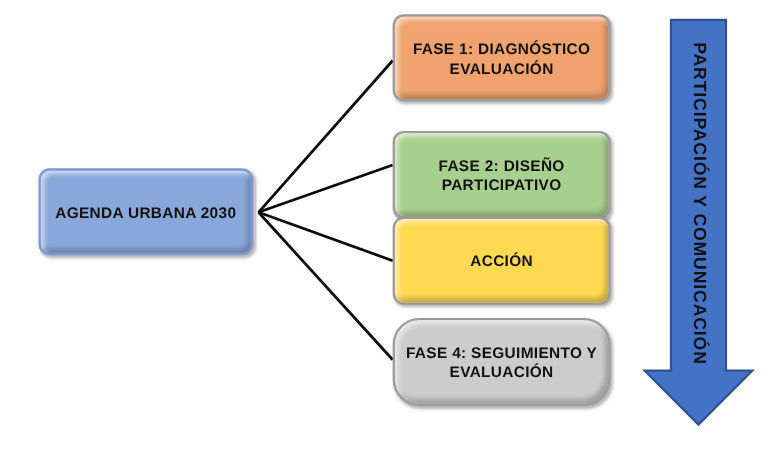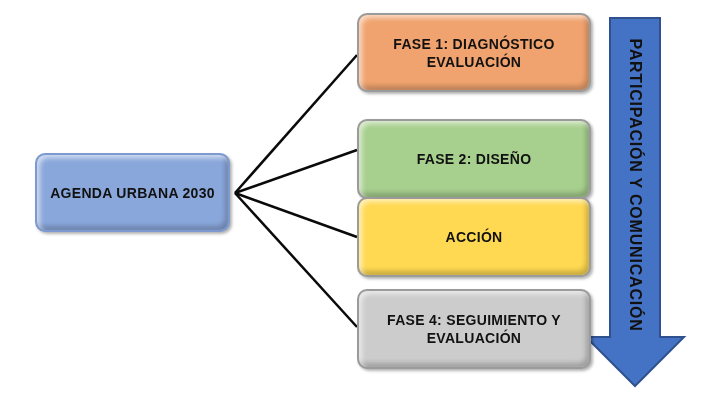--- a/index.html
+++ b/index.html
@@ -34,25 +34,25 @@
     font-weight: 700;
     font-size: 14px;
     line-height: 18px;
     color: #111111;
     letter-spacing: 0.3px;
   }
   .node-label .line { display: block; white-space: nowrap; }
   .root-node {
     left: 35px; top: 153px; width: 195px; height: 79px;
   }
-  .phase-node { left: 357px; width: 234px; height: 80px; align-items: center; }
+  .phase-node { left: 357px; width: 198px; height: 80px; align-items: center; }
   .phase-0 { top: 13px;  height: 79px; }
   .phase-1 { top: 119px; }
   .phase-2 { top: 197px; }
-  .phase-3 { top: 289px; }
+  .phase-3 { top: 289px; border-radius: 24px; }
   .arrow-label {
     position: absolute;
     left: 644px; top: 22px;
     width: 326px;
     transform-origin: 0 0;
     transform: rotate(90deg);
     font-weight: 700;
     font-size: 16px;
     line-height: 18px;
     letter-spacing: 0.8px;
@@ -83,20 +83,21 @@
   <div class="node phase-node phase-0" style="background-color: rgb(240, 163, 110); border-color: rgb(155, 155, 155);">
     <span class="node-label">
       <span class="line">FASE 1: DIAGNÓSTICO</span>
       <span class="line">EVALUACIÓN</span>
     </span>
   </div>
 
   <div class="node phase-node phase-1" style="background-color: rgb(167, 207, 142); border-color: rgb(155, 155, 155);">
     <span class="node-label">
       <span class="line">FASE 2: DISEÑO</span>
+      <span class="line">PARTICIPATIVO</span>
     </span>
   </div>
 
   <div class="node phase-node phase-2" style="background-color: rgb(255, 217, 81); border-color: rgb(155, 155, 155);">
     <span class="node-label">
       <span class="line">ACCIÓN</span>
     </span>
   </div>
 
   <div class="node phase-node phase-3" style="background-color: rgb(204, 204, 204); border-color: rgb(155, 155, 155);">

